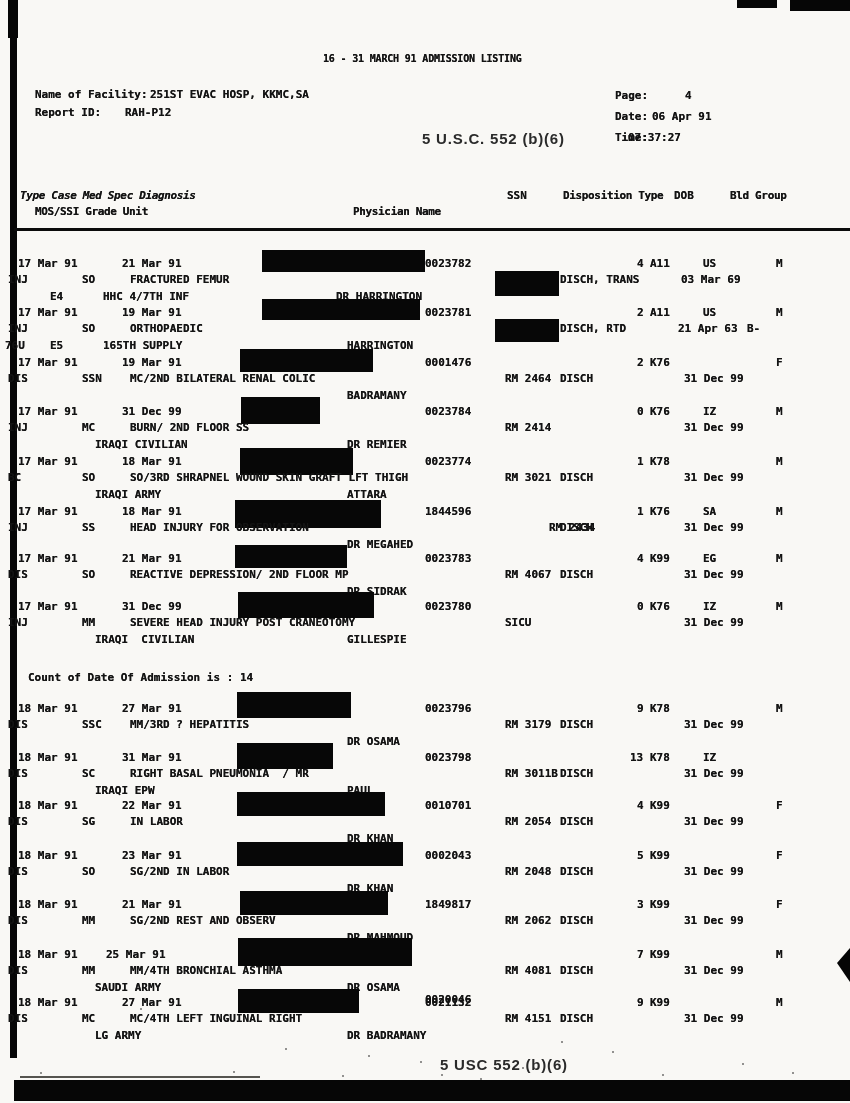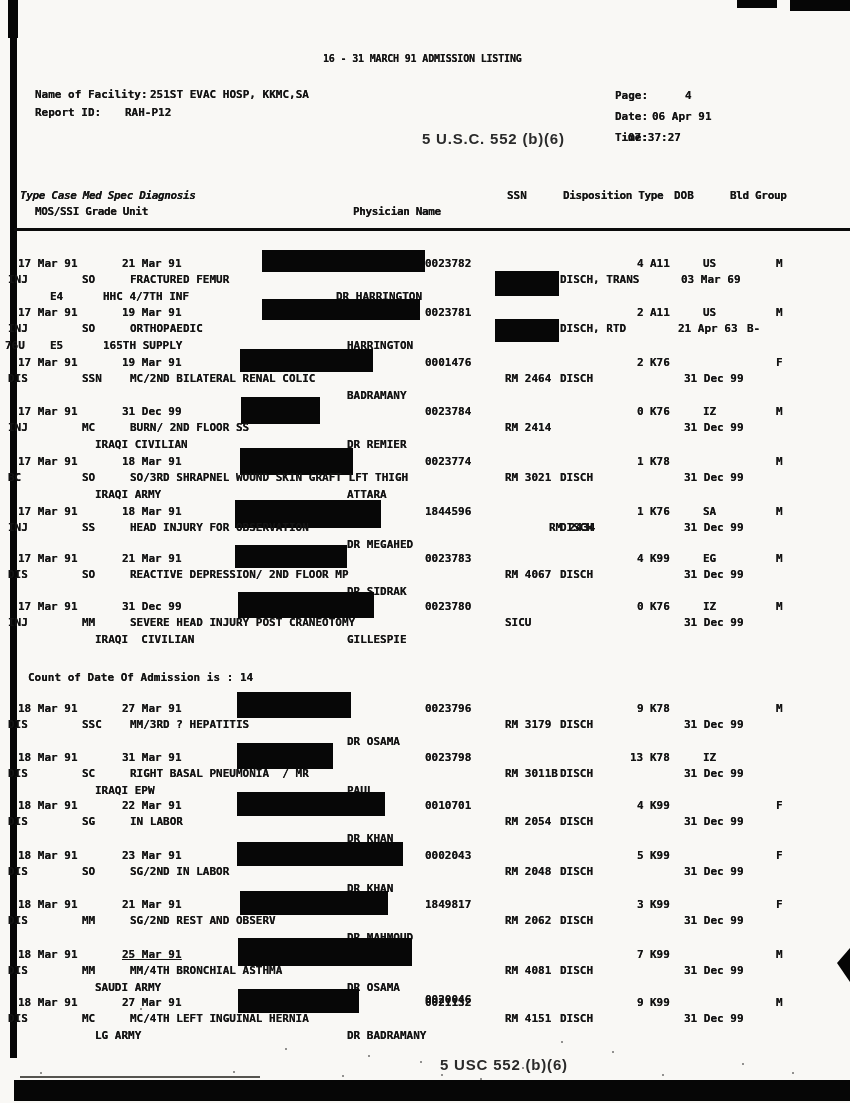--- a/index.html
+++ b/index.html
@@ -248,21 +248,21 @@
       <div class="tok" style="left: 776px; top: 899px;">F</div>
       <div class="tok" style="left: 8px; top: 915px;">DIS</div>
       <div class="tok" style="left: 82px; top: 915px;">MM</div>
       <div class="tok" style="left: 130px; top: 915px;">SG/2ND REST AND OBSERV</div>
       <div class="tok" style="left: 505px; top: 915px;">RM 2062</div>
       <div class="tok" style="left: 560px; top: 915px;">DISCH</div>
       <div class="tok" style="left: 684px; top: 915px;">31 Dec 99</div>
       <div class="tok" style="left: 347px; top: 932px;">DR MAHMOUD</div>
       <div class="redact" style="left: 238px; top: 938px; width: 174px; height: 28px;"></div>
       <div class="tok" style="left: 18px; top: 949px;">18 Mar 91</div>
-      <div class="tok" style="left: 122px; top: 949px; text-decoration: underline;">25 Mar 91</div>
+      <div class="tok" style="left: 106px; top: 949px;">25 Mar 91</div>
       <div class="tok" style="left: 425px; top: 994px;">0020046</div>
       <div class="tok" style="left: 637px; top: 949px;">7</div>
       <div class="tok" style="left: 650px; top: 949px;">K99</div>
       <div class="tok" style="left: 776px; top: 949px;">M</div>
       <div class="tok" style="left: 8px; top: 965px;">DIS</div>
       <div class="tok" style="left: 82px; top: 965px;">MM</div>
       <div class="tok" style="left: 130px; top: 965px;">MM/4TH BRONCHIAL ASTHMA</div>
       <div class="tok" style="left: 505px; top: 965px;">RM 4081</div>
       <div class="tok" style="left: 560px; top: 965px;">DISCH</div>
       <div class="tok" style="left: 684px; top: 965px;">31 Dec 99</div>
@@ -270,21 +270,21 @@
       <div class="tok" style="left: 347px; top: 982px;">DR OSAMA</div>
       <div class="redact" style="left: 238px; top: 989px; width: 121px; height: 24px;"></div>
       <div class="tok" style="left: 18px; top: 997px;">18 Mar 91</div>
       <div class="tok" style="left: 122px; top: 997px;">27 Mar 91</div>
       <div class="tok" style="left: 425px; top: 997px;">0021132</div>
       <div class="tok" style="left: 637px; top: 997px;">9</div>
       <div class="tok" style="left: 650px; top: 997px;">K99</div>
       <div class="tok" style="left: 776px; top: 997px;">M</div>
       <div class="tok" style="left: 8px; top: 1013px;">DIS</div>
       <div class="tok" style="left: 82px; top: 1013px;">MC</div>
-      <div class="tok" style="left: 130px; top: 1013px;">MC/4TH LEFT INGUINAL HERNIA</div>
+      <div class="tok" style="left: 130px; top: 1013px;">MC/4TH LEFT INGUINAL RIGHT</div>
       <div class="tok" style="left: 505px; top: 1013px;">RM 4151</div>
       <div class="tok" style="left: 560px; top: 1013px;">DISCH</div>
       <div class="tok" style="left: 684px; top: 1013px;">31 Dec 99</div>
       <div class="tok" style="left: 95px; top: 1030px;">LG ARMY</div>
       <div class="tok" style="left: 347px; top: 1030px;">DR BADRAMANY</div>
     </div>
 
   <div class="tok" style="left:28px;top:672px;">Count of Date Of Admission is : 14</div>
 
   <div class="stamp" style="left:440px;top:1056px;">5 USC 552 (b)(6)</div>

